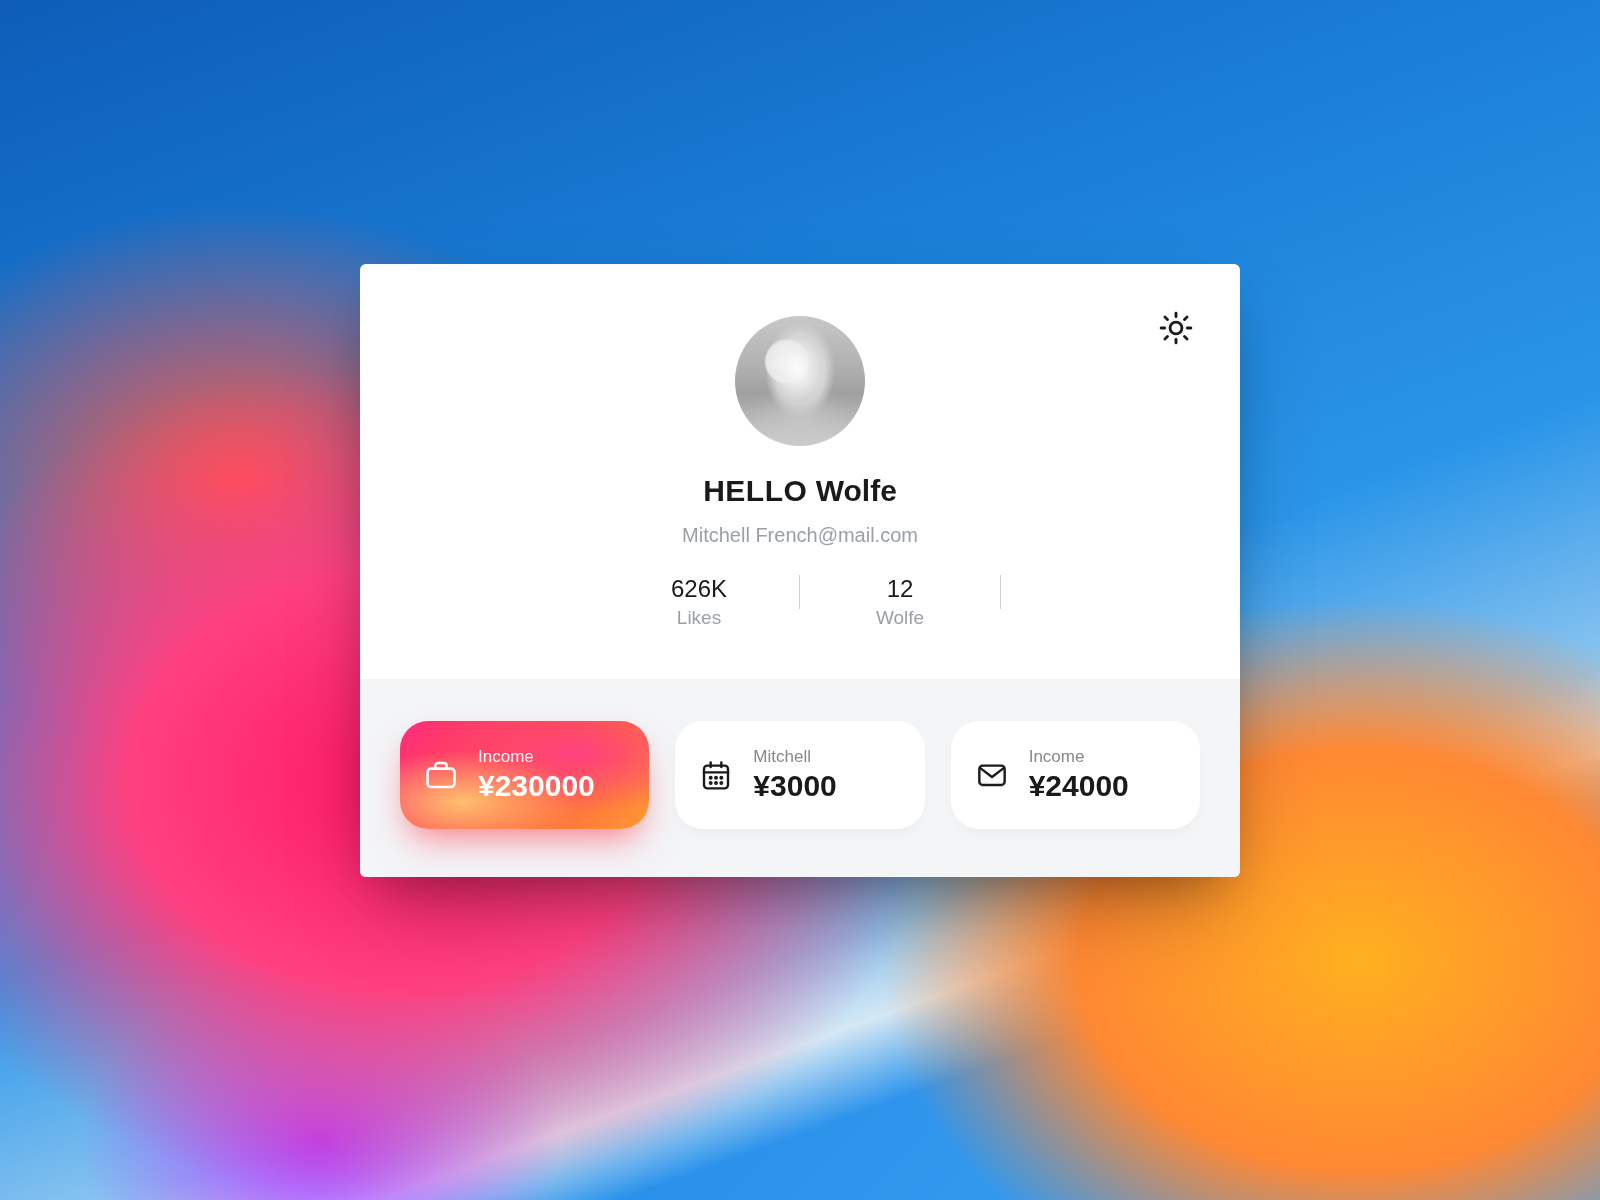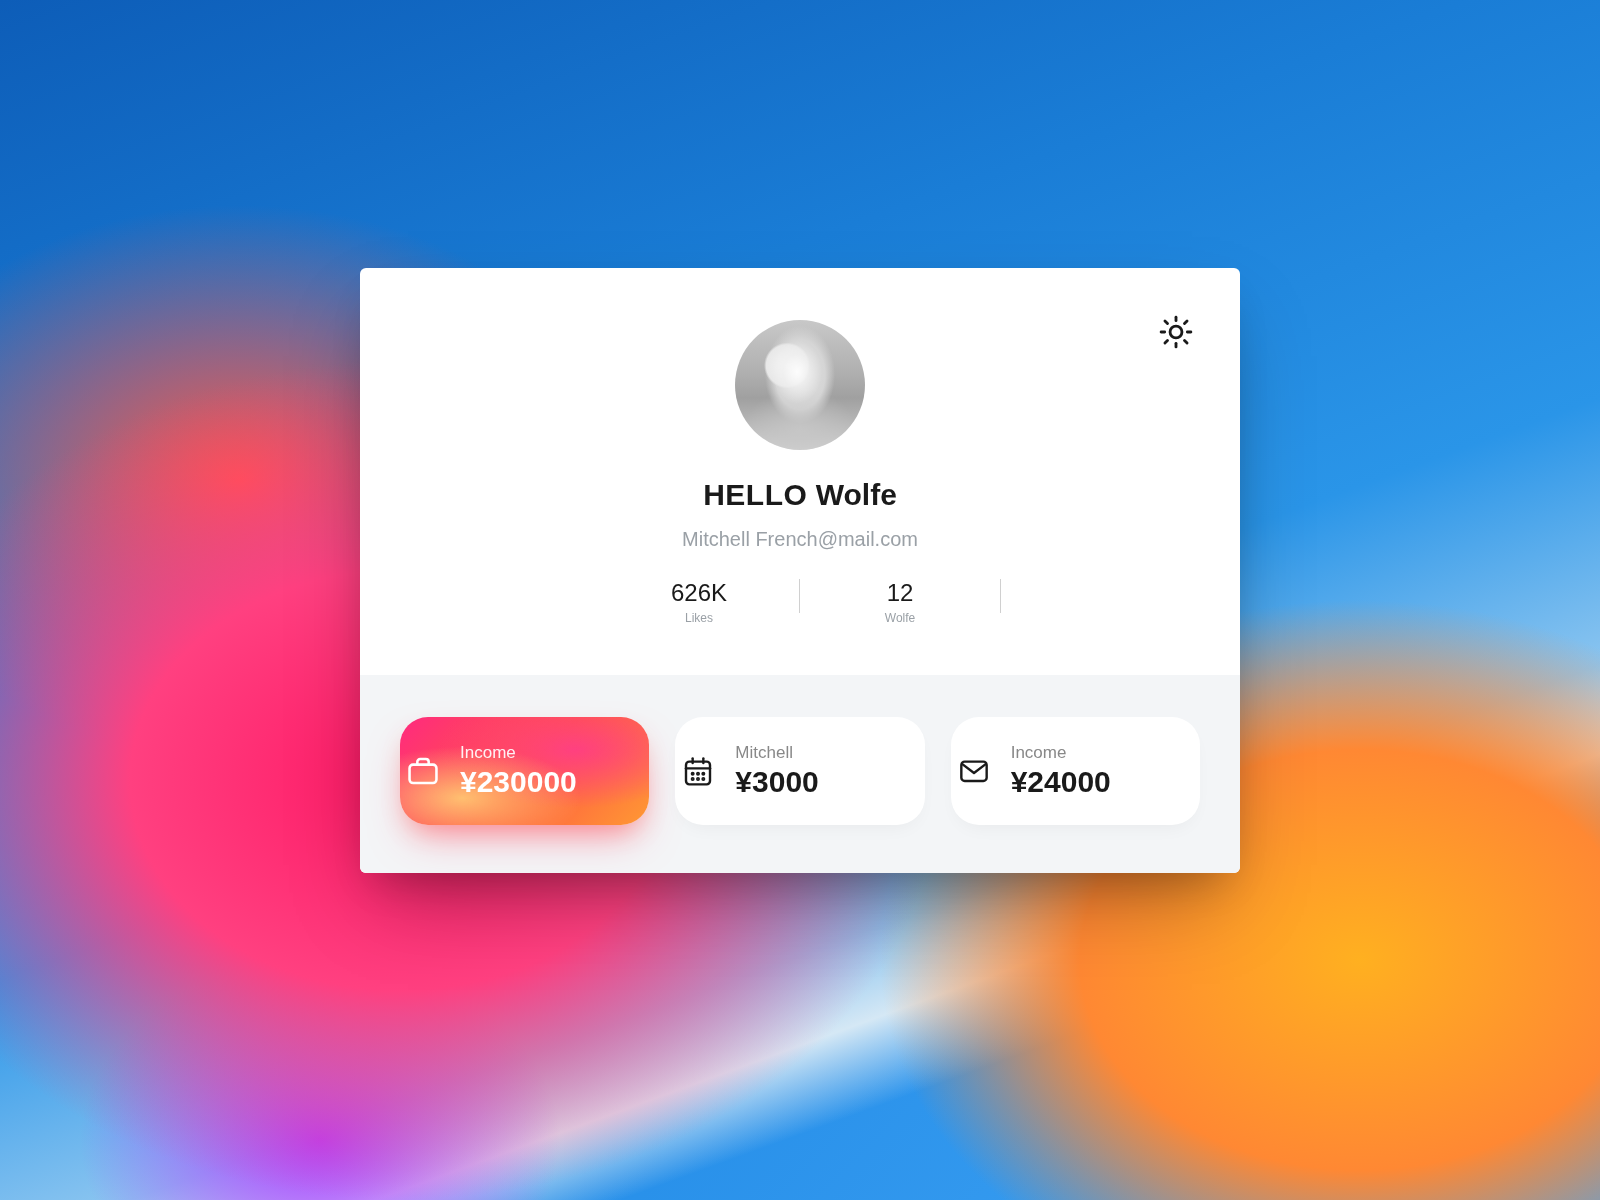--- a/index.html
+++ b/index.html
@@ -119,42 +119,42 @@
     }
     
     .stat-value {
       font-size: 24px;
       font-weight: 500;
       color: #1a1a1a;
       margin-bottom: 4px;
     }
     
     .stat-label {
-      font-size: 12px;
+      font-size: 19px;
       color: #9aa0a6;
     }
     
     .stat-divider {
       width: 1px;
       height: 34px;
       background: #d0d0d0;
     }
     
     .card-bottom {
       background: #f3f5f7;
       padding: 42px 40px 48px;
       display: flex;
       gap: 26px;
     }
     
     .finance-card {
       flex: 1;
       background: #ffffff;
       border-radius: 28px;
-      padding: 26px 4px;
+      padding: 26px 22px;
       display: flex;
       align-items: center;
       gap: 18px;
       box-shadow: 0 8px 20px -8px rgba(0,0,0,0.06);
       cursor: pointer;
     }
     
     .finance-card.active {
       background: 
         radial-gradient(ellipse at 25% 75%, rgba(255,220,120,0.8) 0%, transparent 45%),

